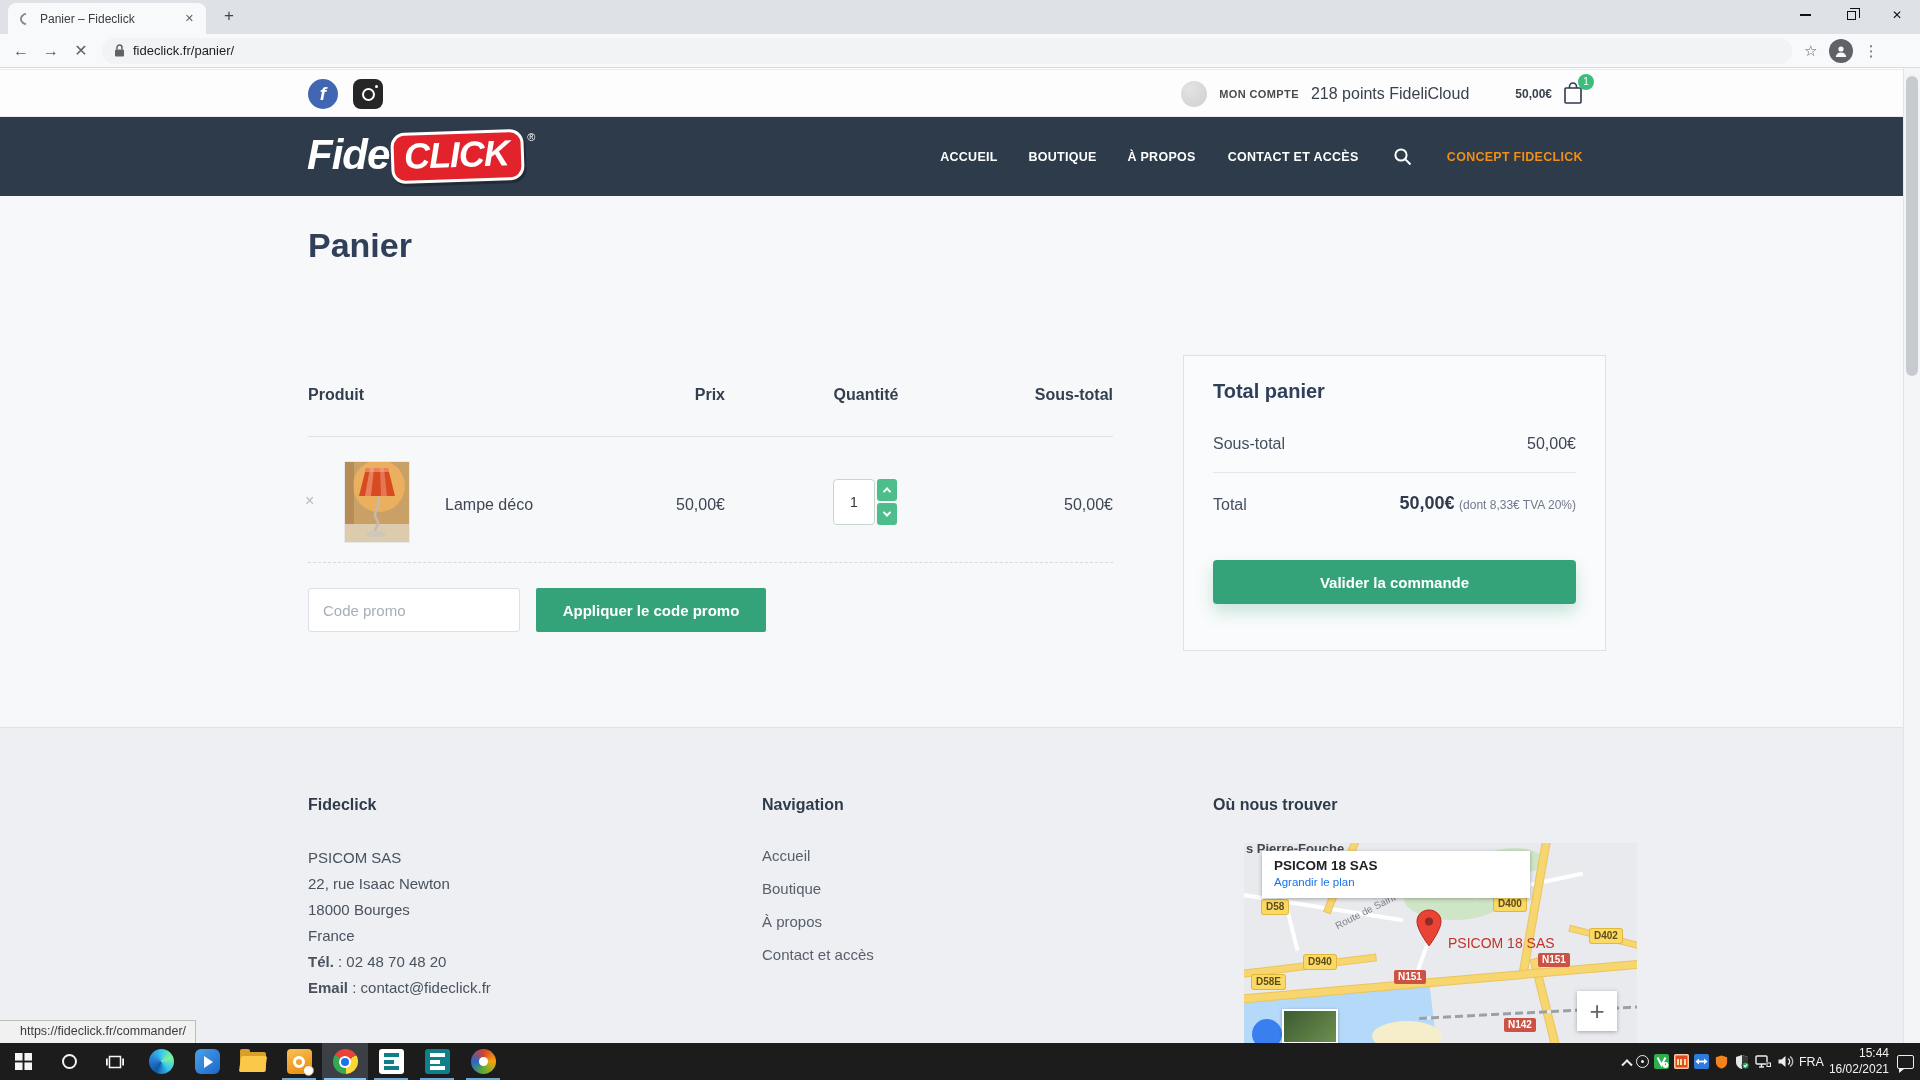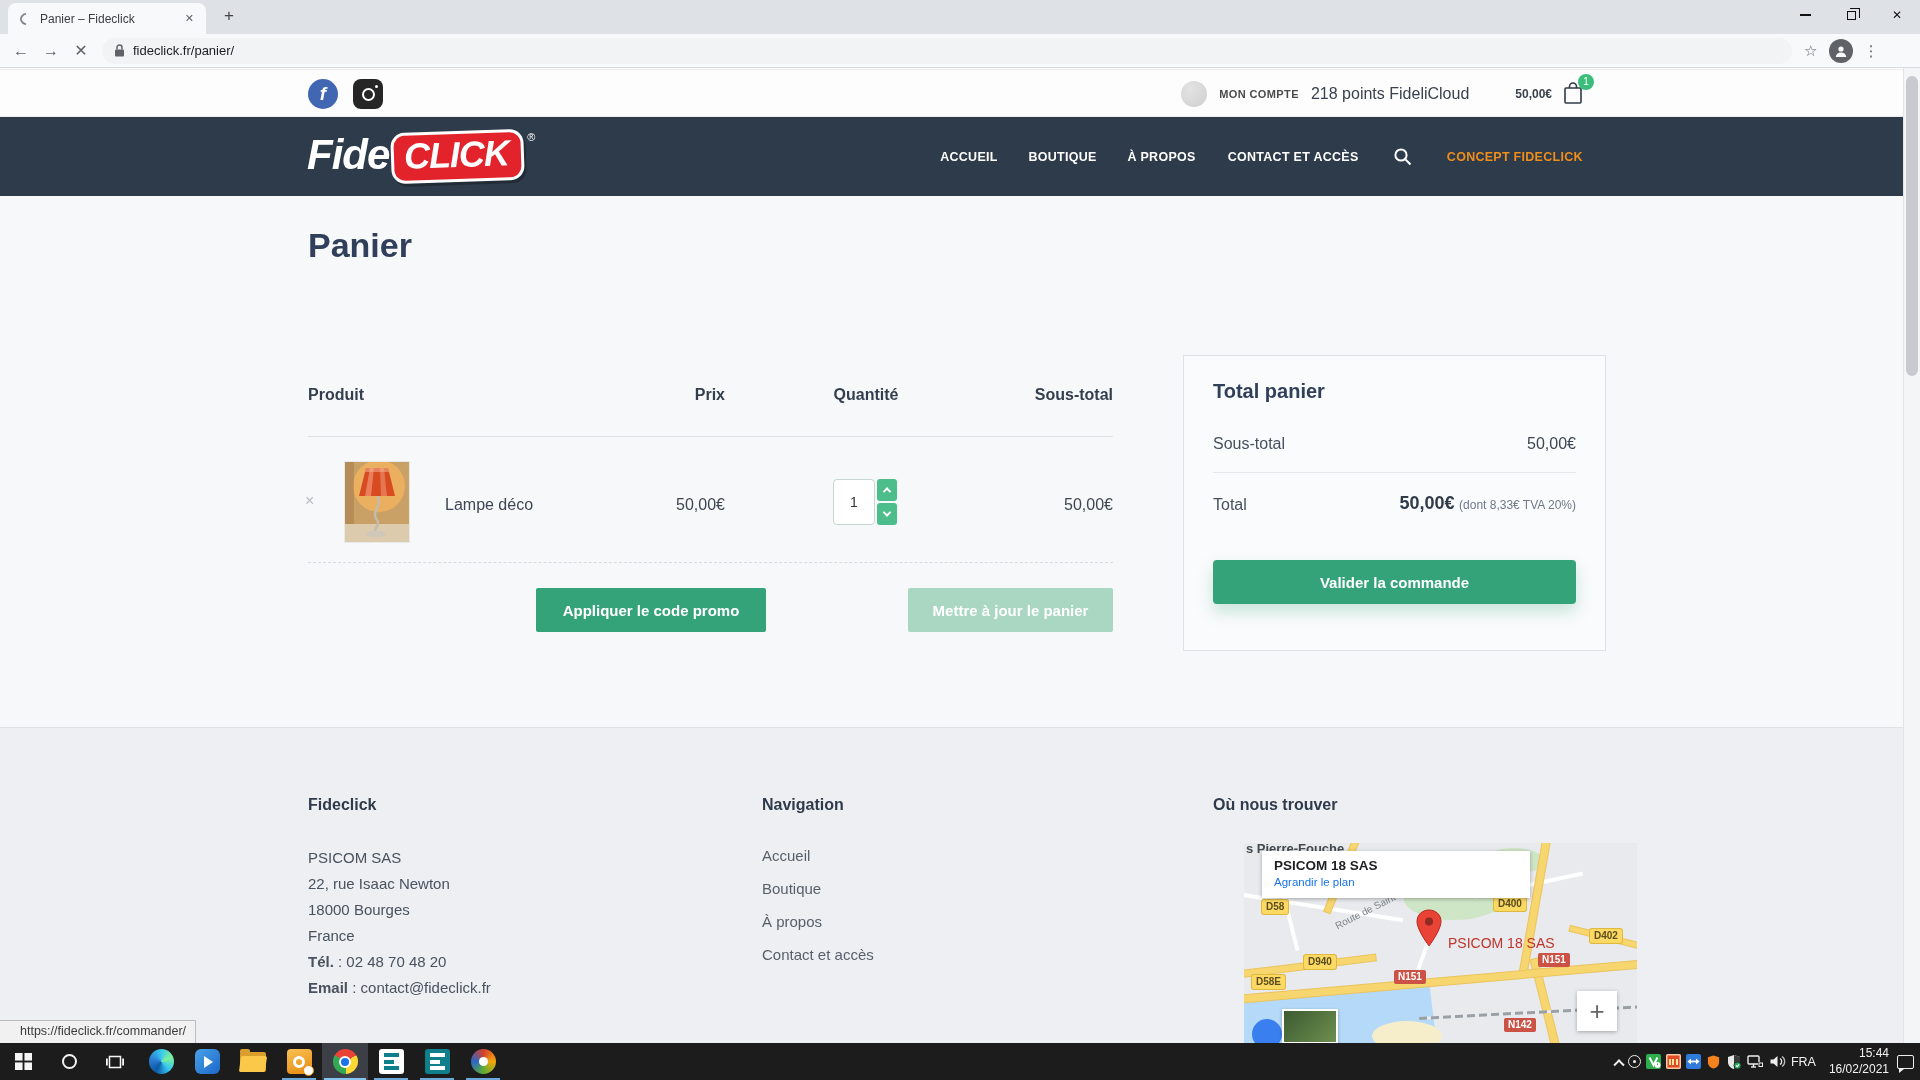--- a/index.html
+++ b/index.html
@@ -164,21 +164,21 @@
   .tray { margin-left:auto; display:flex; align-items:center; gap:5px; padding-right:6px; }
   .tray-chev { width:8px; height:8px; border-left:2px solid #eee; border-top:2px solid #eee; transform:rotate(45deg) translate(2px,2px); }
   .sq15 { width:15px; height:15px; border-radius:2px; position:relative; }
   .sync-ic { width:13px; height:13px; border:1.6px solid #eee; border-radius:50%; position:relative; }
   .sync-ic::after { content:""; position:absolute; left:4px; top:4px; width:3px; height:3px; background:#eee; border-radius:50%; }
   .vnc { background:#2fae4e; }
   .cc4 { background:#e04a24; box-shadow:inset 0 0 0 1.5px #f7c9a4; display:flex; gap:1.5px; align-items:center; justify-content:center; }
   .cc4 i { width:2px; height:6px; background:#ffe49c; display:block; }
   .tv { background:#2f7bdb; display:flex; align-items:center; justify-content:center; }
   .lang { color:#f2f2f2; font-size:12.5px; }
-  .clock { color:#f2f2f2; font-size:12px; text-align:right; line-height:1.3;margin-left:8px; }
+  .clock { color:#f2f2f2; font-size:12px; text-align:right; line-height:1.3; }
   .notif { width:17px; height:14px; border:1.6px solid #eee; border-radius:2px; position:relative; margin-left:3px; }
   .notif::after { content:""; position:absolute; left:1px; bottom:-5px; width:0; height:0; border-top:4px solid #eee; border-right:5px solid transparent; }
 </style>
 </head>
 <body>
 
 <div id="screen">
 
   <div class="tabbar">
     <div class="tab">
@@ -293,22 +293,22 @@
             <i class="chev up"></i>
           </span>
         <span class="qty-btn">
             <i class="chev down"></i>
           </span>
       </div>
     </div>
     <div class="abs cell-sub">50,00€</div>
     <div class="abs dash-line"></div>
 
+    <input class="abs promo-input" placeholder="Code promo" style="">
     <div class="abs btn btn-apply">Appliquer le code promo</div>
-    <div class="abs btn btn-update">Mettre à jour le panier</div>
 
     <div class="abs totals-box"></div>
     <div class="abs totals-title">Total panier</div>
     <div class="abs row-label sub-label">Sous-total</div>
     <div class="abs sub-value">50,00€</div>
     <div class="abs totals-div"></div>
     <div class="abs row-label tot-label">Total</div>
     <div class="abs tot-value">
       <span class="tot-strong">50,00€</span>
       <span class="tot-tax">(dont 8,33€ TVA 20%)</span>

